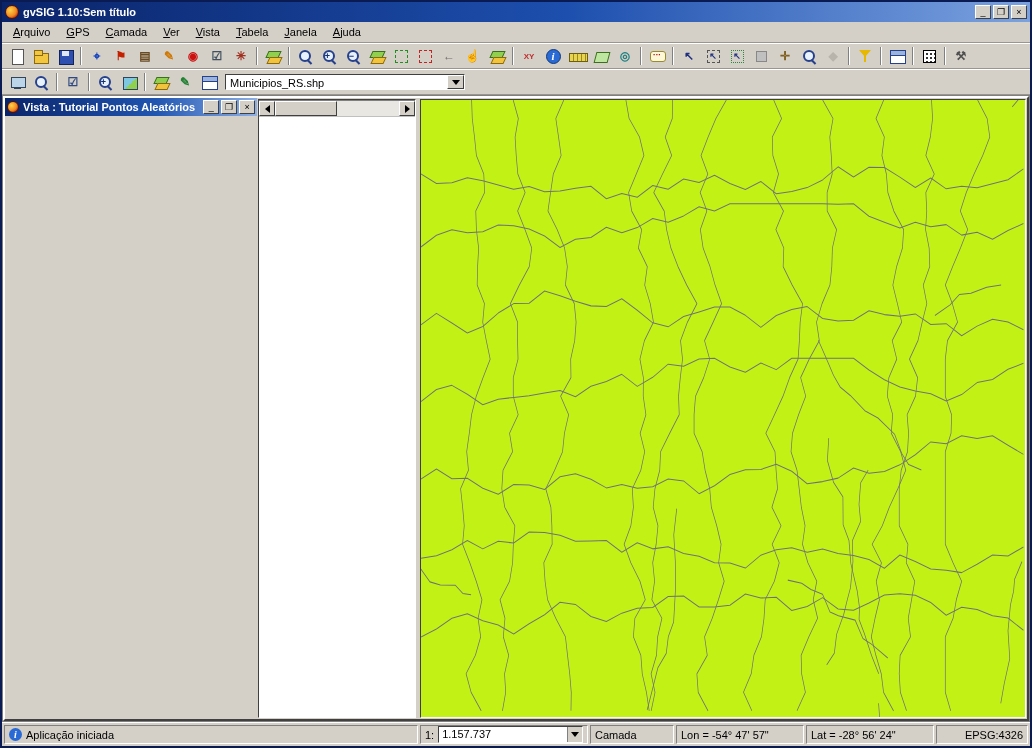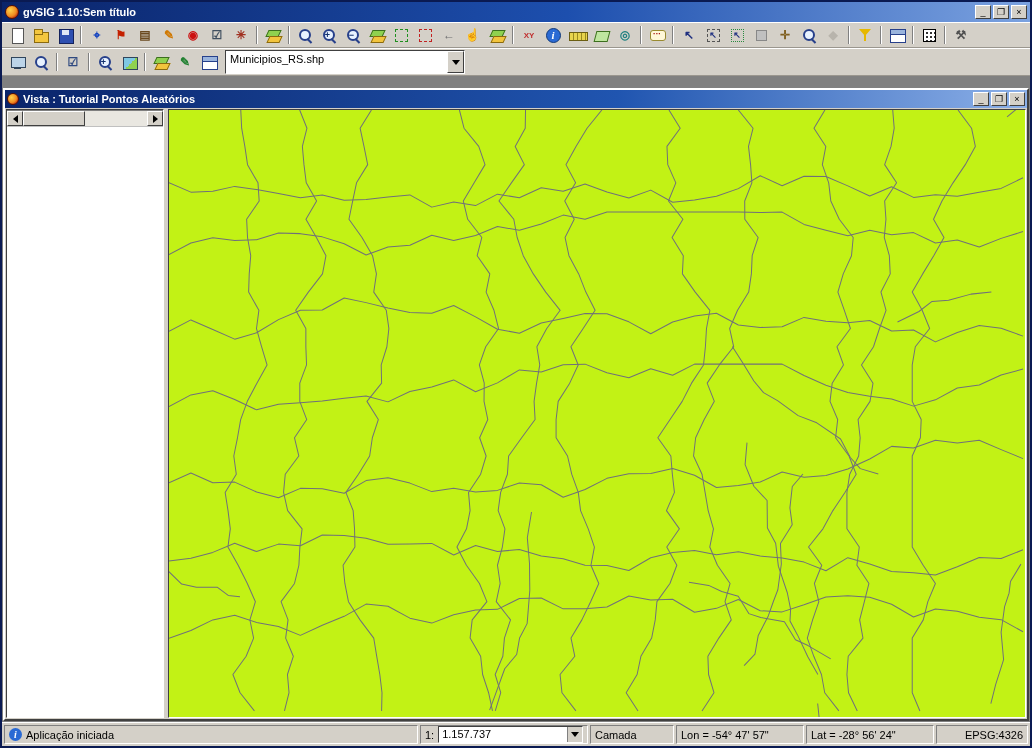--- a/index.html
+++ b/index.html
@@ -98,37 +98,37 @@
   .i-balloon .g { font-size:8px; margin-top:-3px; color:#a00000; }
   .i-square::before { content:""; position:absolute; inset:3px; background:#c0c0c0; border:1px solid #888; }
   .i-cursor-rect::before { content:""; position:absolute; inset:2px; border:1px dashed #555; }
   .i-cursor-rect .g, .i-cursor-poly .g { font-size:9px; color:#203080; }
   .i-cursor-poly::before { content:""; position:absolute; inset:2px; border:1px dotted #2a8a40; }
   .i-monitor::before { content:""; position:absolute; left:2px; top:3px; width:13px; height:9px; background:#bcd4e8; border:1px solid #30455c; }
   .i-monitor::after { content:""; position:absolute; left:5px; top:13px; width:7px; height:2px; background:#30455c; }
   .i-img::before { content:""; position:absolute; left:2px; top:3px; width:13px; height:11px; background:linear-gradient(135deg,#7ec8e3 0 50%,#8fd14f 50%); border:1px solid #30455c; }
   
   .combo {
-    display:flex; height:24px; width:240px; margin-left:4px;
+    display:flex; height:16px; width:240px; margin-left:4px;
     border:1px solid; border-color:#404040 #ffffff #ffffff #404040;
     background:#fff;
   }
   .combo-text { flex:1; padding:2px 4px; white-space:nowrap; overflow:hidden; }
   .combo-btn {
     width:17px; background:#d4d0c8;
     border:1px solid; border-color:#ffffff #404040 #404040 #ffffff;
     display:flex; align-items:center; justify-content:center;
   }
   .arrow-down { width:0; height:0; border-left:4px solid transparent; border-right:4px solid transparent; border-top:5px solid #000; }
   
   .mdi { flex:1; min-height:0; display:flex; background:#808080; padding:1px; }
   .vista {
-    flex:1; display:flex; flex-direction:column; min-height:0;
+    flex:1; display:flex; flex-direction:row; min-height:0;
     background:#d4d0c8;
-    border:2px solid; border-color:#ffffff #404040 #404040 #ffffff;margin-top:11px;
+    border:2px solid; border-color:#ffffff #404040 #404040 #ffffff;
   }
   .vista-titlebar {
     height:18px; flex:0 0 18px;
     background:linear-gradient(90deg,#0a246a 0%,#2055b0 60%,#8cb0e8 100%);
     display:flex; align-items:center; gap:4px; padding:0 2px;
     color:#fff; font-weight:bold;
   }
   .vista-logo {
     width:12px; height:12px; border-radius:50%;
     background:radial-gradient(circle at 35% 35%, #ffd24a, #f08a20 55%, #c03010 80%, #7a100a);
@@ -221,20 +221,30 @@
     <span class="app-logo"></span>
     <span class="title-text">gvSIG 1.10:Sem título</span>
     <span class="spacer"></span>
     <span class="win-controls">
         <button class="win-btn">_</button>
         <button class="win-btn">❐</button>
         <button class="win-btn">×</button>
       </span>
   </div>
 
+  <div class="menubar">
+      <span class="menu-item">Arquivo</span>
+      <span class="menu-item">GPS</span>
+      <span class="menu-item">Camada</span>
+      <span class="menu-item">Ver</span>
+      <span class="menu-item">Vista</span>
+      <span class="menu-item">Tabela</span>
+      <span class="menu-item">Janela</span>
+      <span class="menu-item">Ajuda</span>
+    </div>
 
   <div class="toolbar">
     <span class="tb-icons">
         <button class="tbtn">
           <span class="icon i-page"></span>
         </button>
         <button class="tbtn">
           <span class="icon i-folder"></span>
         </button>
         <button class="tbtn">

